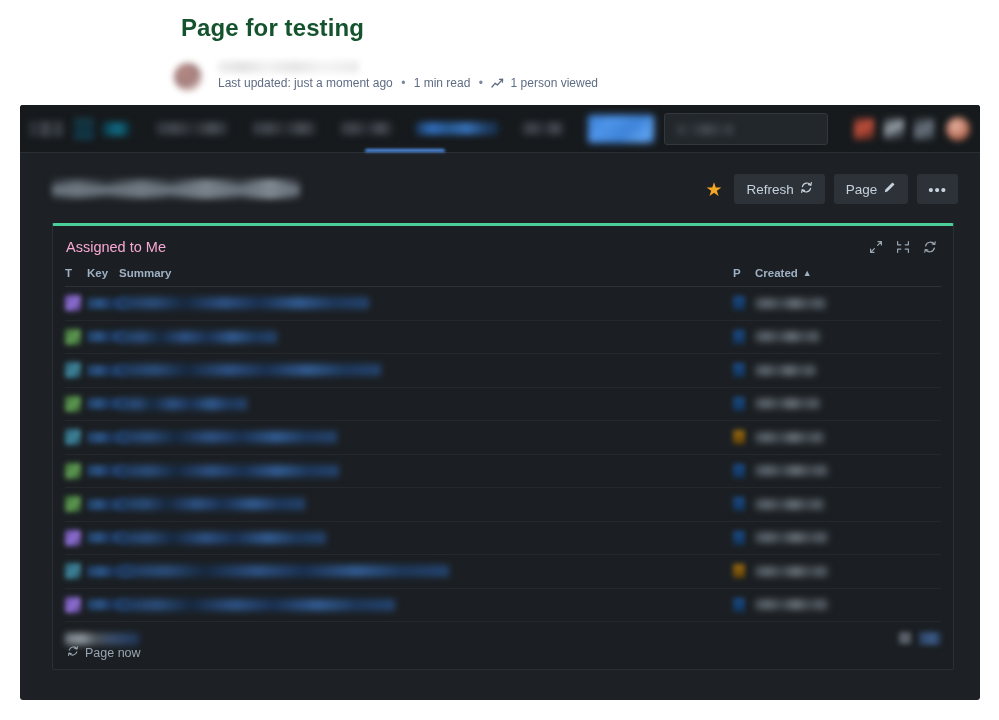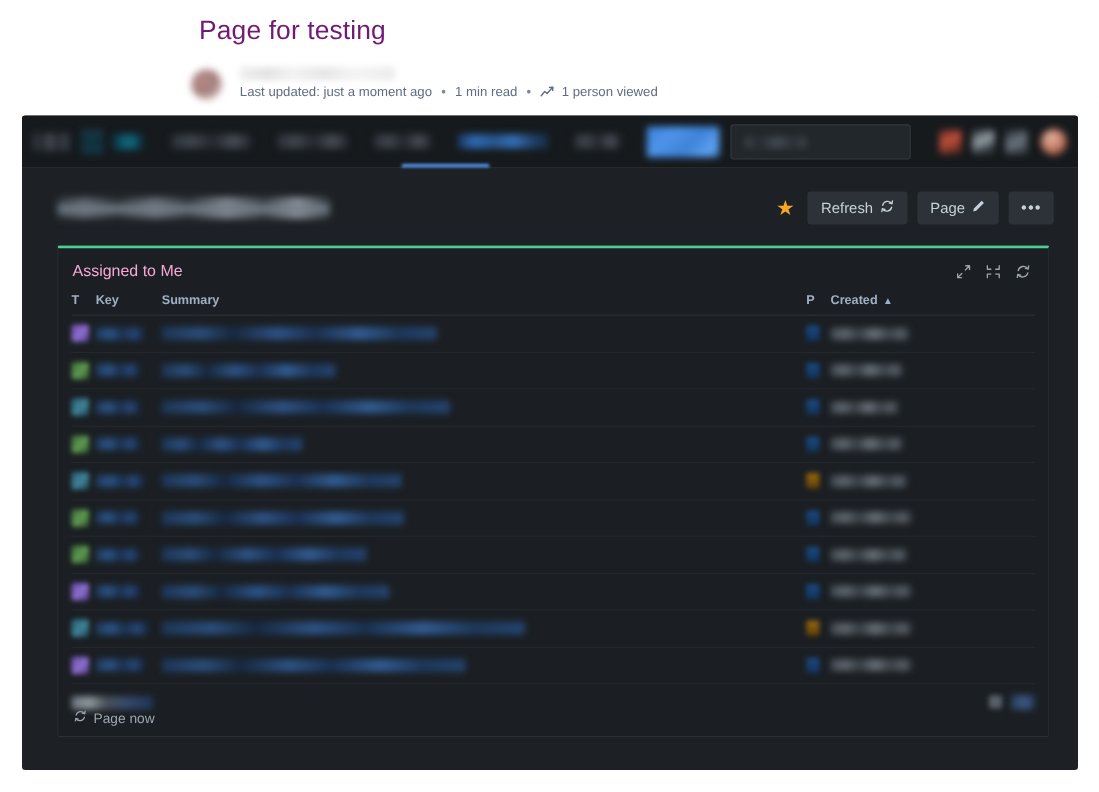--- a/index.html
+++ b/index.html
@@ -9,22 +9,22 @@
     background: #ffffff;
     font-family: "Liberation Sans", sans-serif;
     overflow: hidden;
   }
 
   
   .page-head { padding: 14px 0 0 0; background:#fff; }
   .page-title {
     margin: 0 0 0 181px;
     font-size: 24px;
-    font-weight: 400;
-    color: #701a75;
+    font-weight: 700;
+    color: #14532d;
     letter-spacing: .1px;
   }
   .byline-row {
     display: flex; align-items: flex-end;
     margin: 18px 0 0 174px;
     height: 32px;
   }
   .avatar {
     width: 28px; height: 28px; border-radius: 50%;
     background:
@@ -174,21 +174,21 @@
 
   
   .tbl { padding: 0 12px 0 12px; }
   .tbl-head {
     display: flex; align-items: center;
     font-size: 11.5px; font-weight: bold; color: #9fb0c4;
     padding: 0 0 7px 0;
     border-bottom: 1px solid #2c3237;
   }
   .c-t   { width: 22px; }
-  .c-key { width: 60px; }
+  .c-key { width: 32px; }
   .c-sum { flex: 1; }
   .c-p   { width: 22px; }
   .c-cre { width: 78px; display:flex; align-items:center; gap:5px; }
   .c-end { width: 108px; }
   .sortcaret { font-size: 9px; color:#9fb0c4; }
 
   .trow {
     display: flex; align-items: center;
     height: 33.5px;
     border-bottom: 1px solid #23282d;

